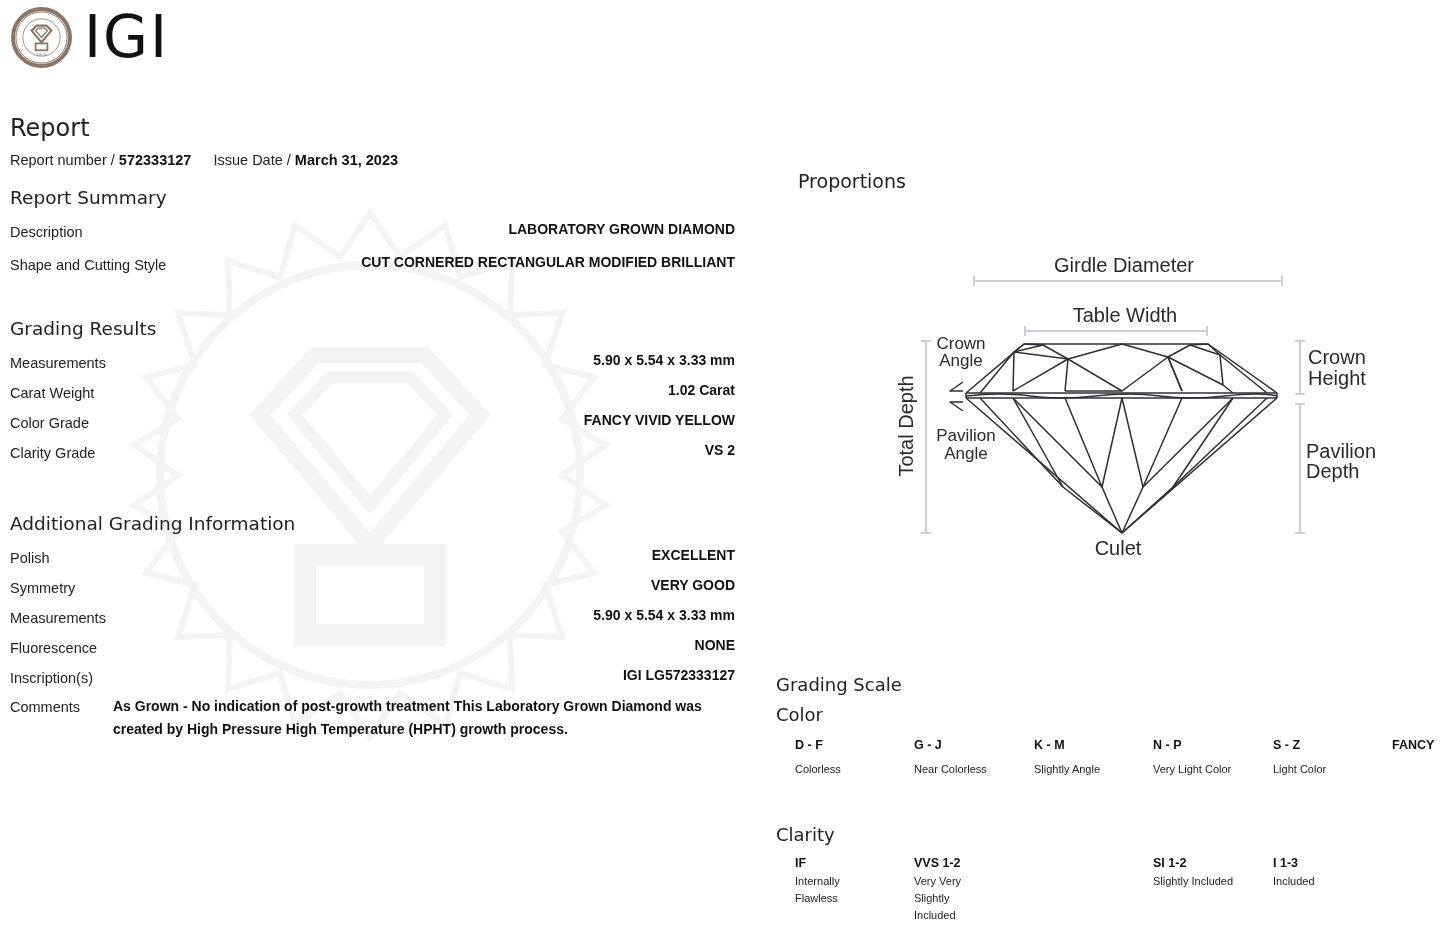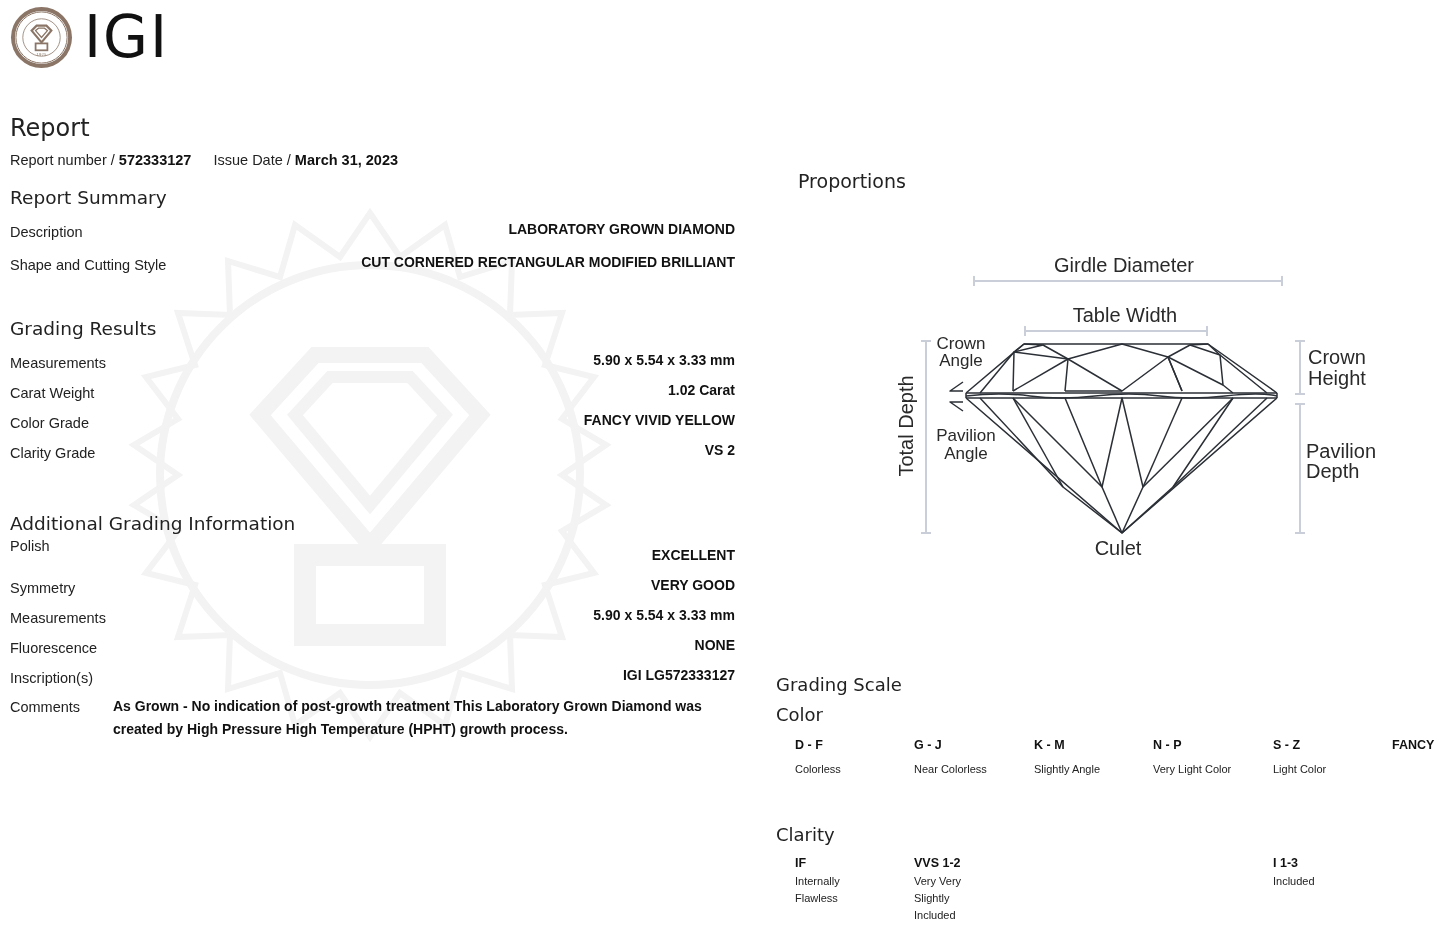--- a/index.html
+++ b/index.html
@@ -88,21 +88,21 @@
 <div class="abs row-label" style="top:355px;">Measurements</div>
 <div class="abs row-value" style="top:352px;">5.90 x 5.54 x 3.33 mm</div>
 <div class="abs row-label" style="top:385px;">Carat Weight</div>
 <div class="abs row-value" style="top:382px;">1.02 Carat</div>
 <div class="abs row-label" style="top:415px;">Color Grade</div>
 <div class="abs row-value" style="top:412px;">FANCY VIVID YELLOW</div>
 <div class="abs row-label" style="top:445px;">Clarity Grade</div>
 <div class="abs row-value" style="top:442px;">VS 2</div>
 
 <div class="abs h-section" style="left:10px; top:513px;">Additional Grading Information</div>
-<div class="abs row-label" style="top:538px;">Polish</div>
+<div class="abs row-label" style="top:550px;">Polish</div>
 <div class="abs row-value" style="top:547px;">EXCELLENT</div>
 <div class="abs row-label" style="top:580px;">Symmetry</div>
 <div class="abs row-value" style="top:577px;">VERY GOOD</div>
 <div class="abs row-label" style="top:610px;">Measurements</div>
 <div class="abs row-value" style="top:607px;">5.90 x 5.54 x 3.33 mm</div>
 <div class="abs row-label" style="top:640px;">Fluorescence</div>
 <div class="abs row-value" style="top:637px;">NONE</div>
 <div class="abs row-label" style="top:670px;">Inscription(s)</div>
 <div class="abs row-value" style="top:667px;">IGI LG572333127</div>
 <div class="abs comments-label">Comments</div>
@@ -213,17 +213,21 @@
 
 <div class="abs clarity-row" style="left:0; top:856px; width:1251px; height:80px;">
   <div class="scale-col" style="left:795px;">
     <div class="scale-grade">IF</div>
     <div class="scale-desc">Internally Flawless</div>
   </div>
   <div class="scale-col" style="left:914px;">
     <div class="scale-grade">VVS 1-2</div>
     <div class="scale-desc">Very Very Slightly Included</div>
   </div>
+  <div class="scale-col" style="left:1153px;">
+    <div class="scale-grade">SI 1-2</div>
+    <div class="scale-desc">Slightly Included</div>
+  </div>
   <div class="scale-col" style="left:1273px;">
     <div class="scale-grade">I 1-3</div>
     <div class="scale-desc">Included</div>
   </div>
 </div>
 
 </body></html>

